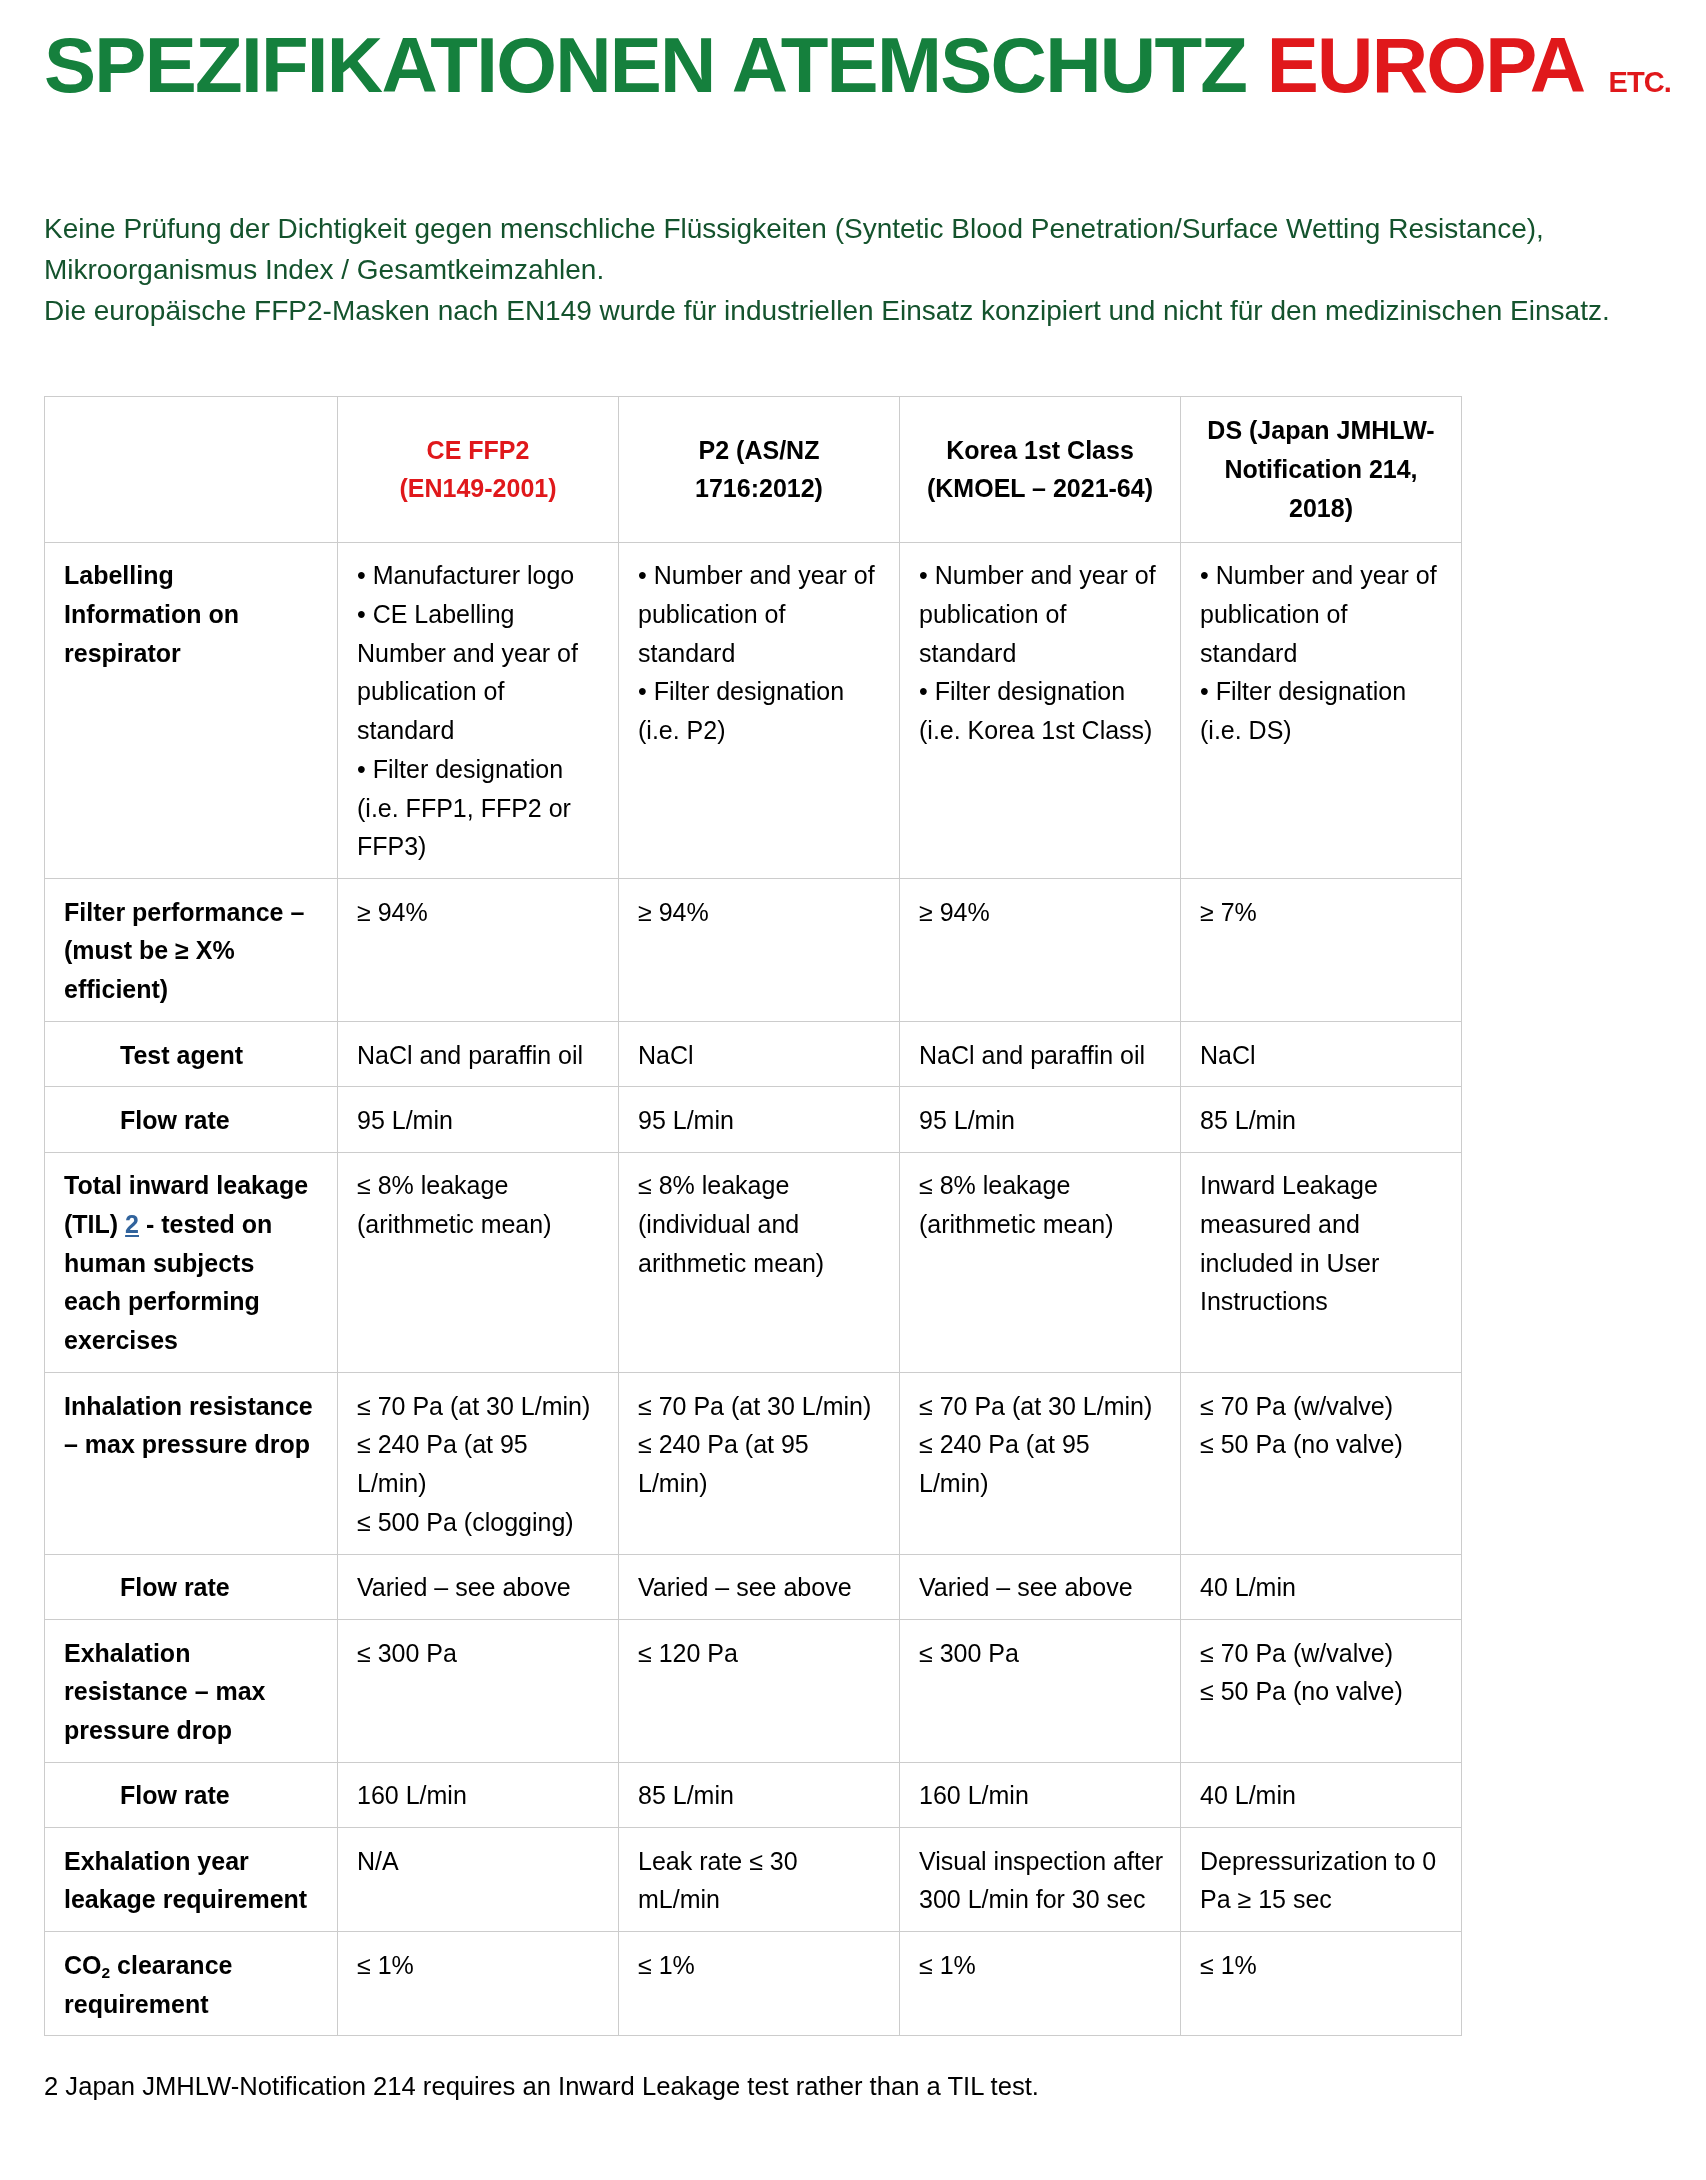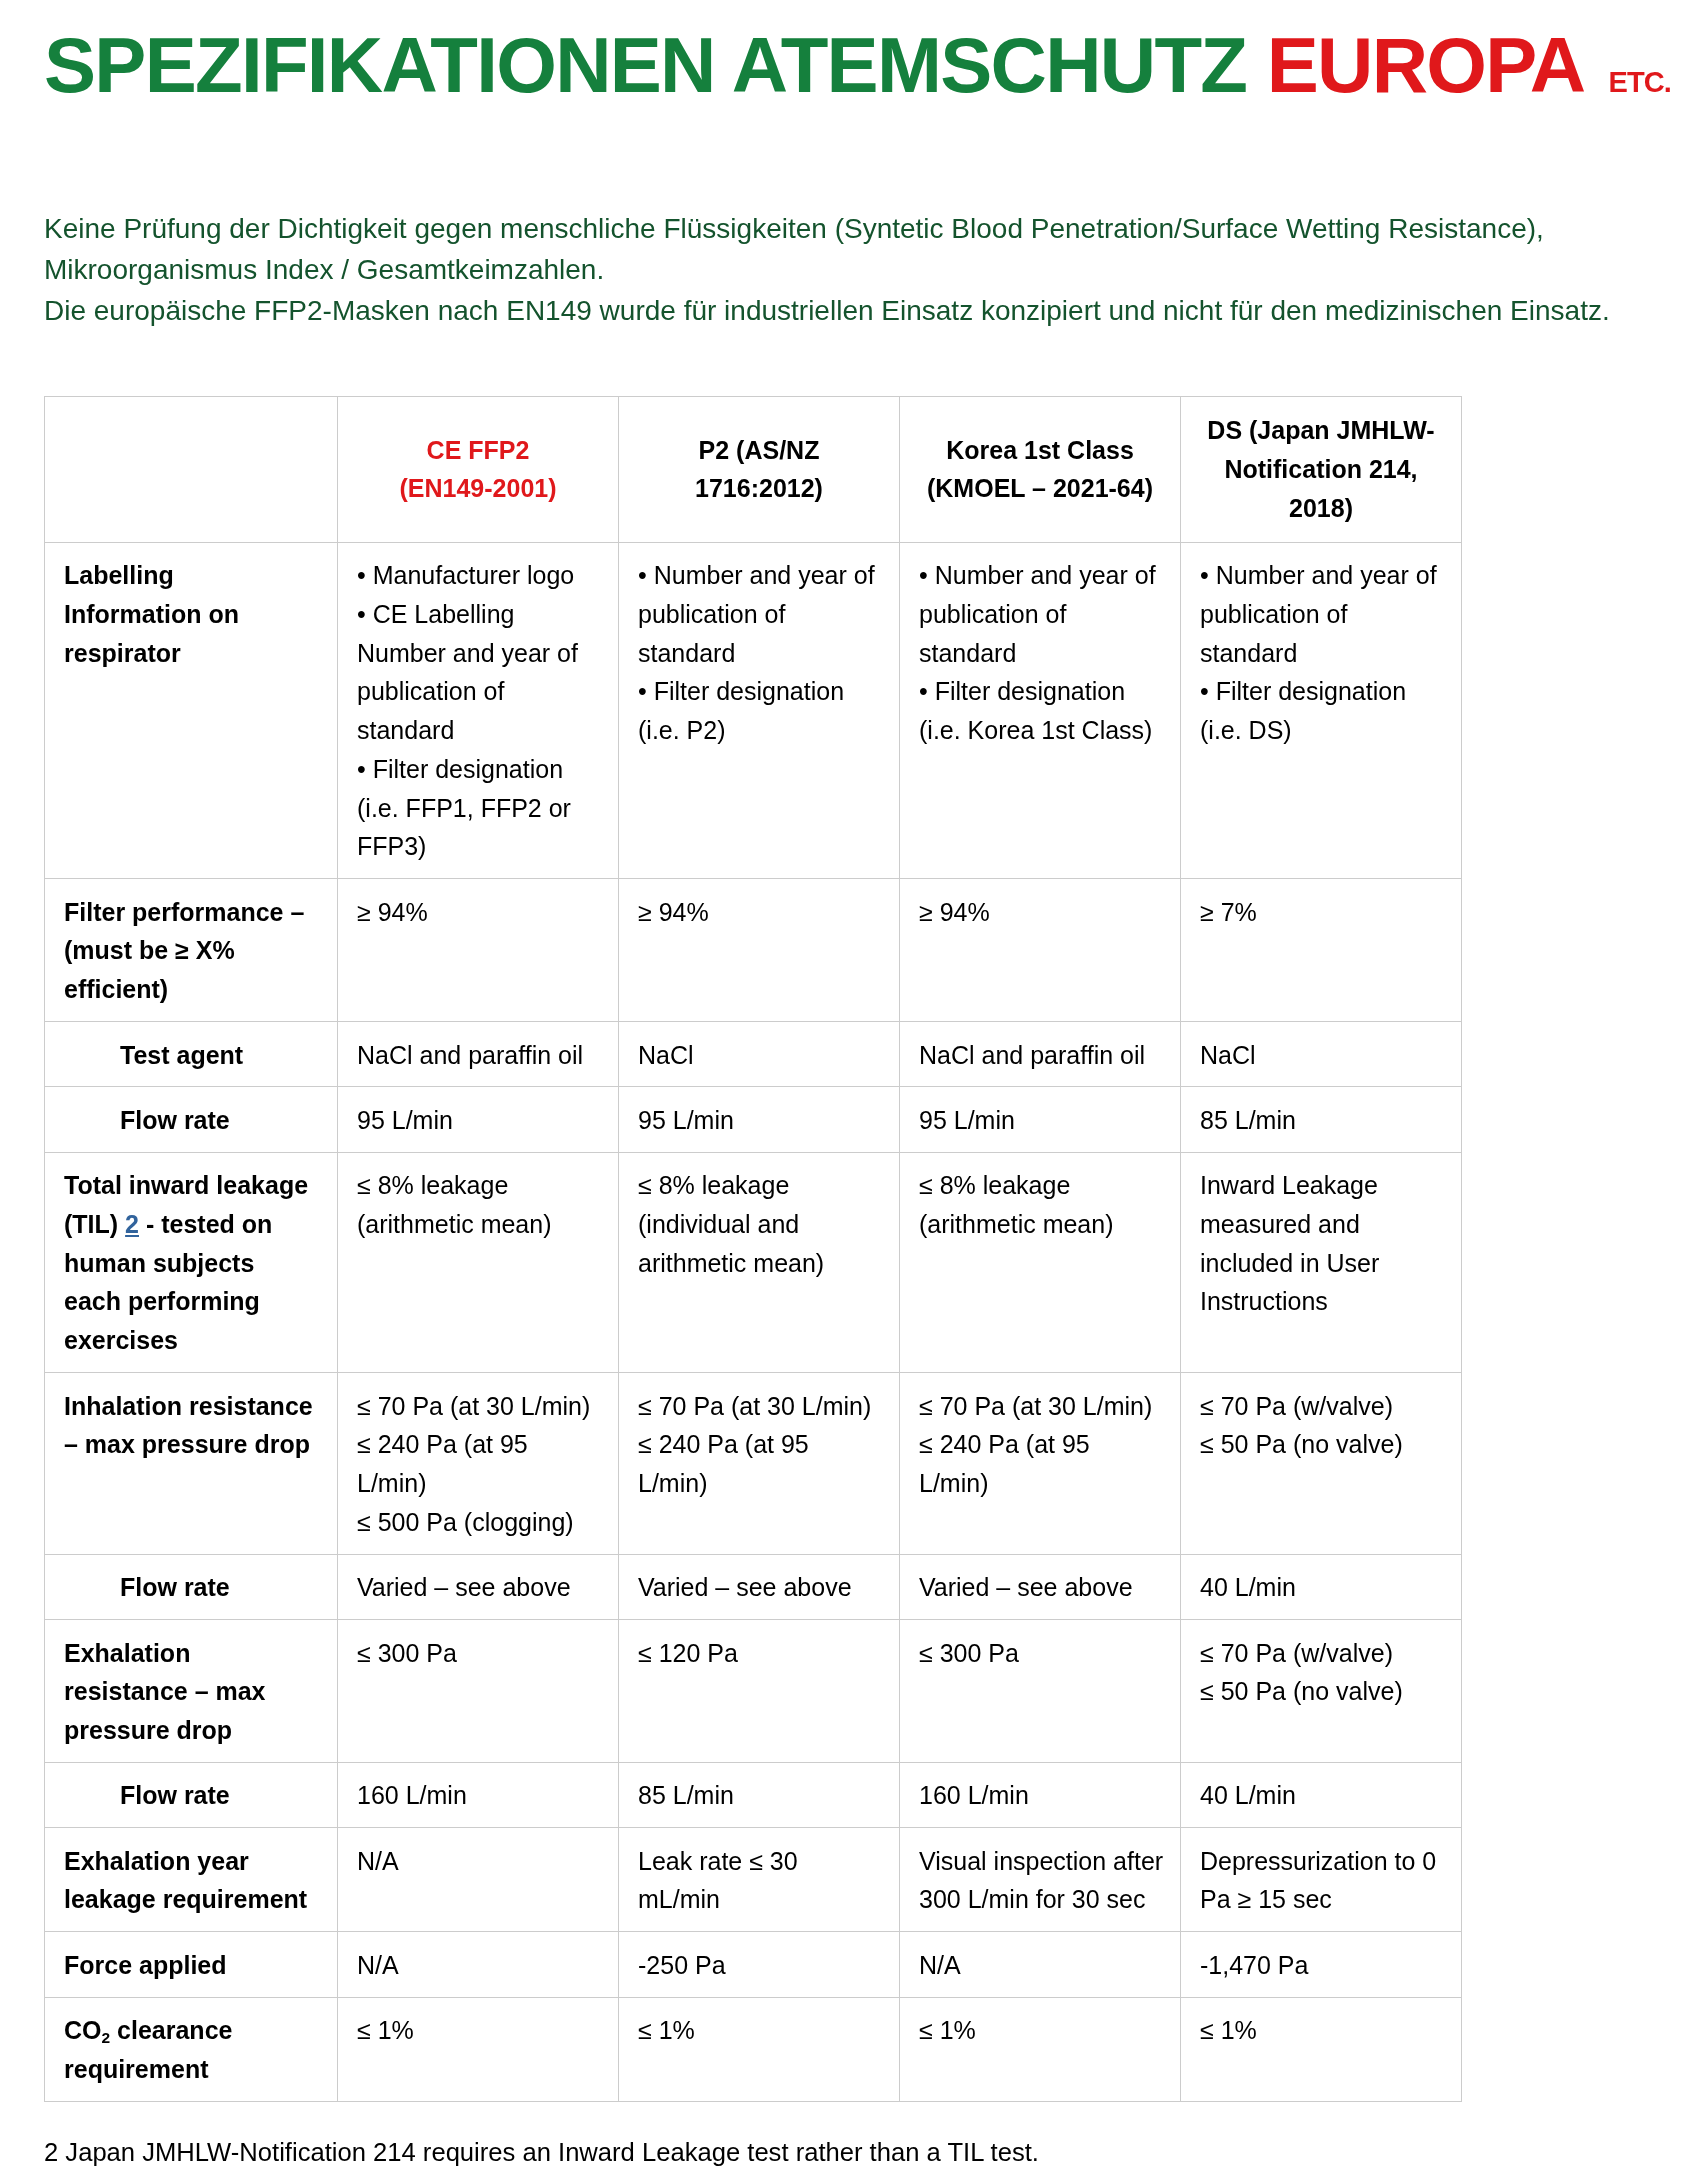--- a/index.html
+++ b/index.html
@@ -208,27 +208,20 @@
 leakage requirement</th>
           <td>N/A</td>
           <td>Leak rate ≤ 30
 mL/min</td>
           <td>Visual inspection after
 300 L/min for 30 sec</td>
           <td>Depressurization to 0
 Pa ≥ 15 sec</td>
         </tr>
         <tr>
-          <th class="">Force applied</th>
-          <td>N/A</td>
-          <td>-250 Pa</td>
-          <td>N/A</td>
-          <td>-1,470 Pa</td>
-        </tr>
-        <tr>
           <th class=""><span>CO</span><span class="sub2">2</span><span> clearance
 requirement</span></th>
           <td>≤ 1%</td>
           <td>≤ 1%</td>
           <td>≤ 1%</td>
           <td>≤ 1%</td>
         </tr>
       </tbody>
   </table>
 

